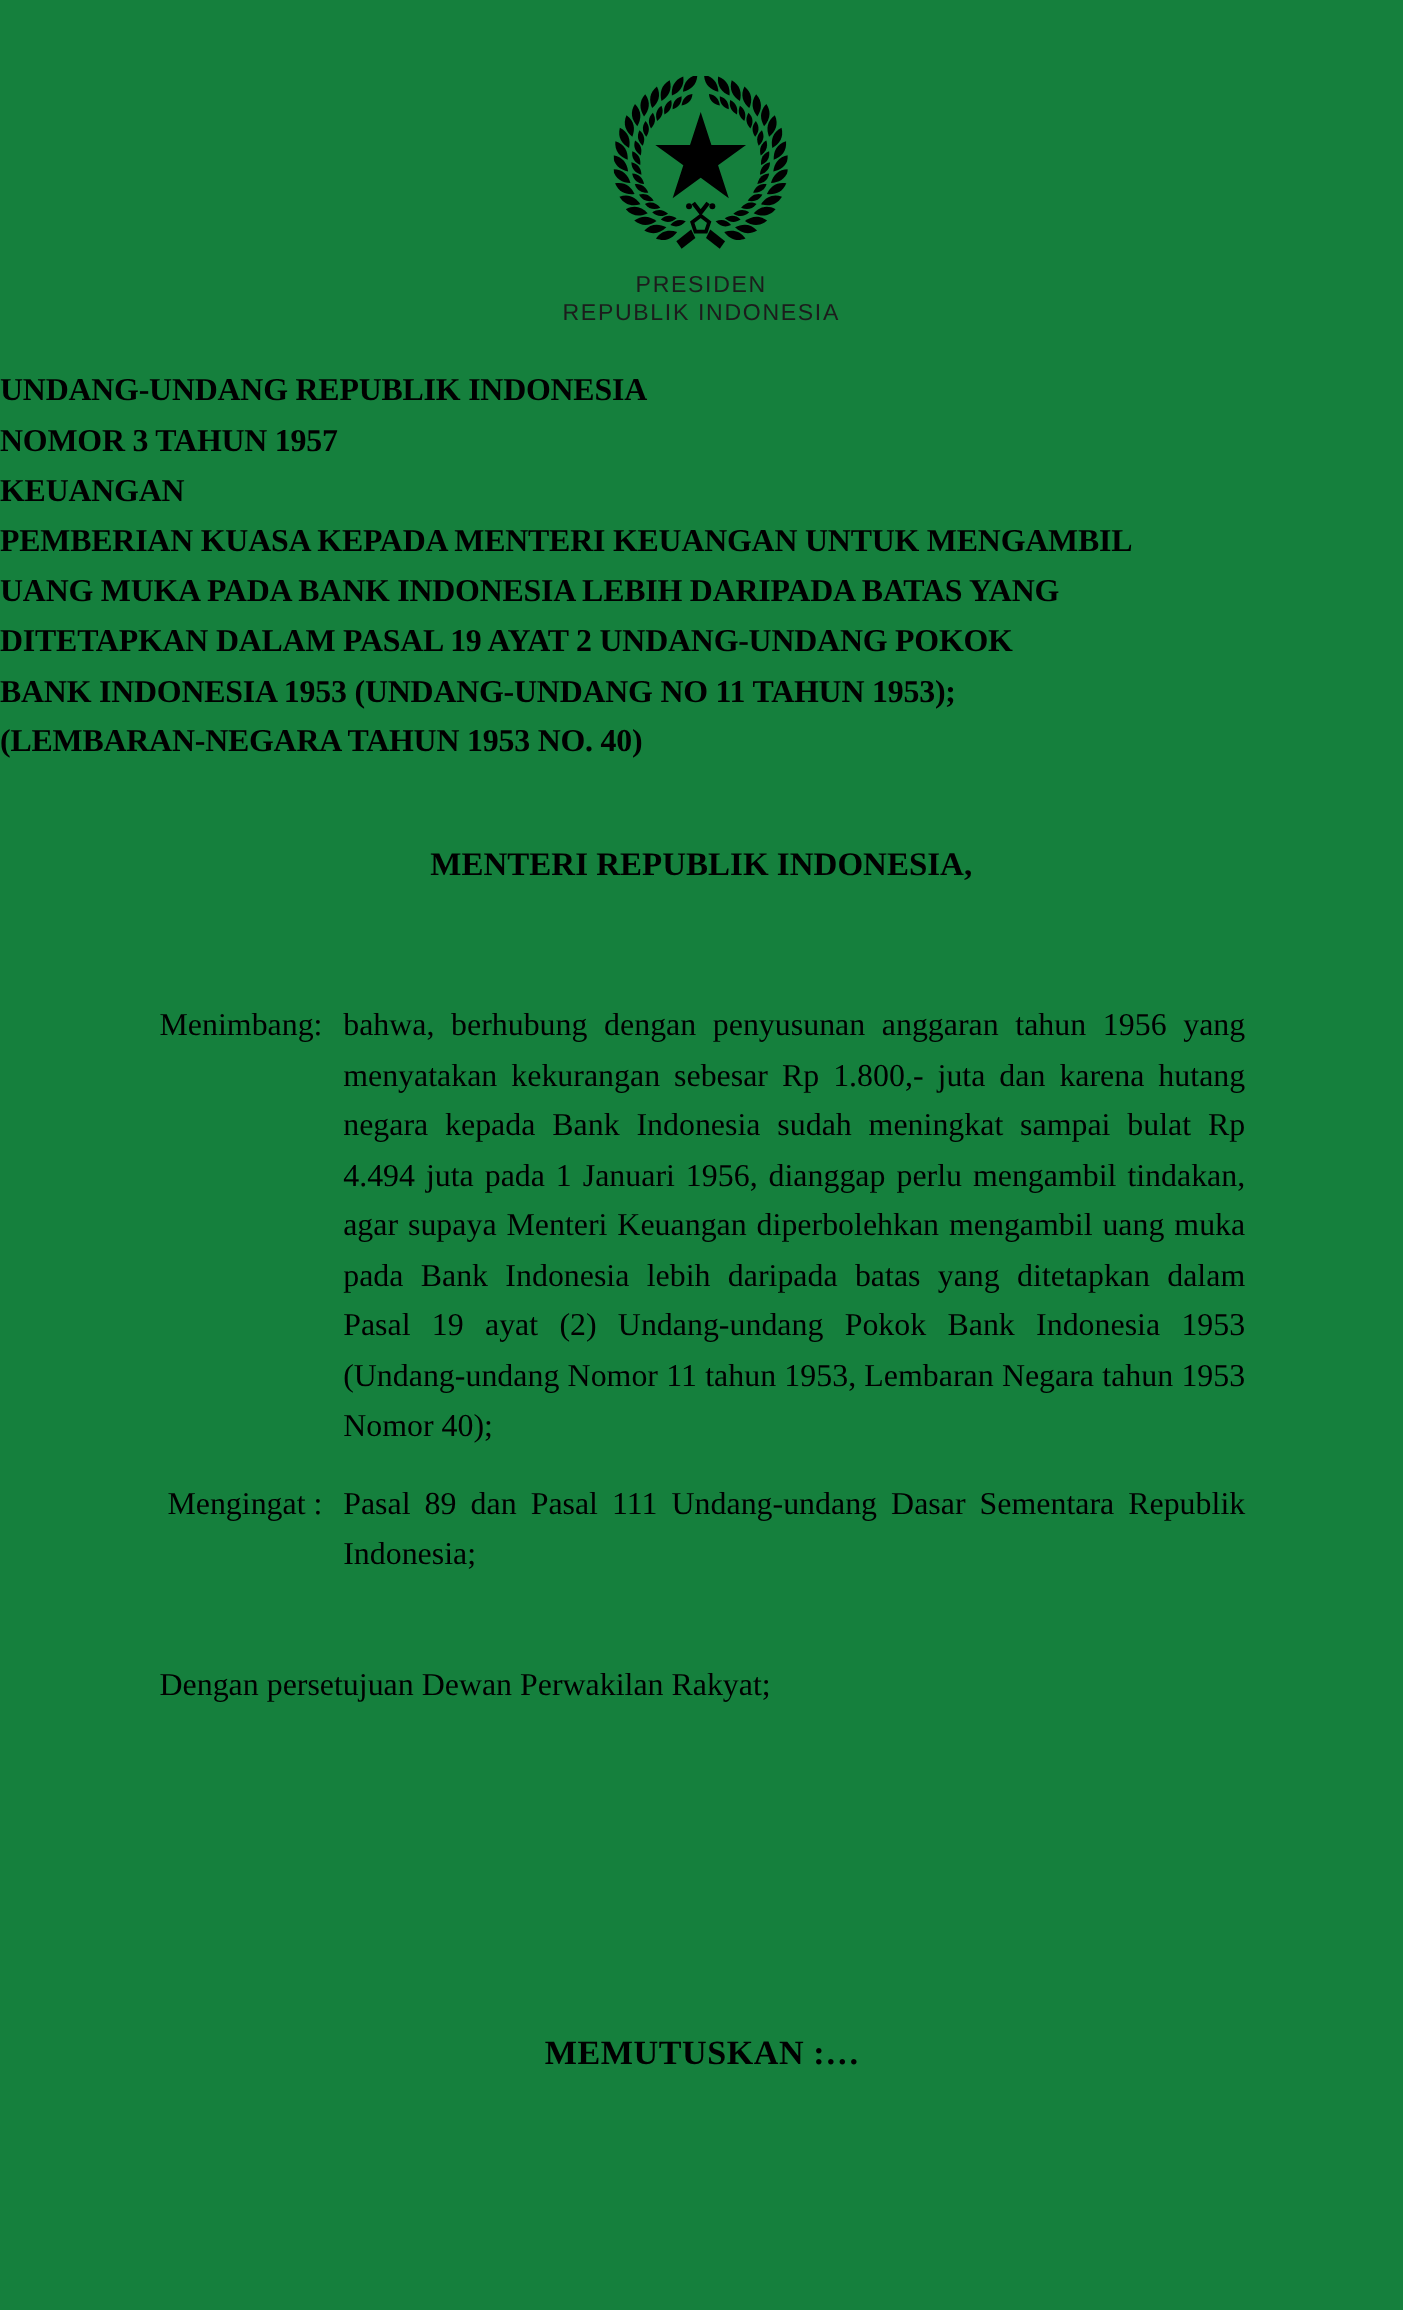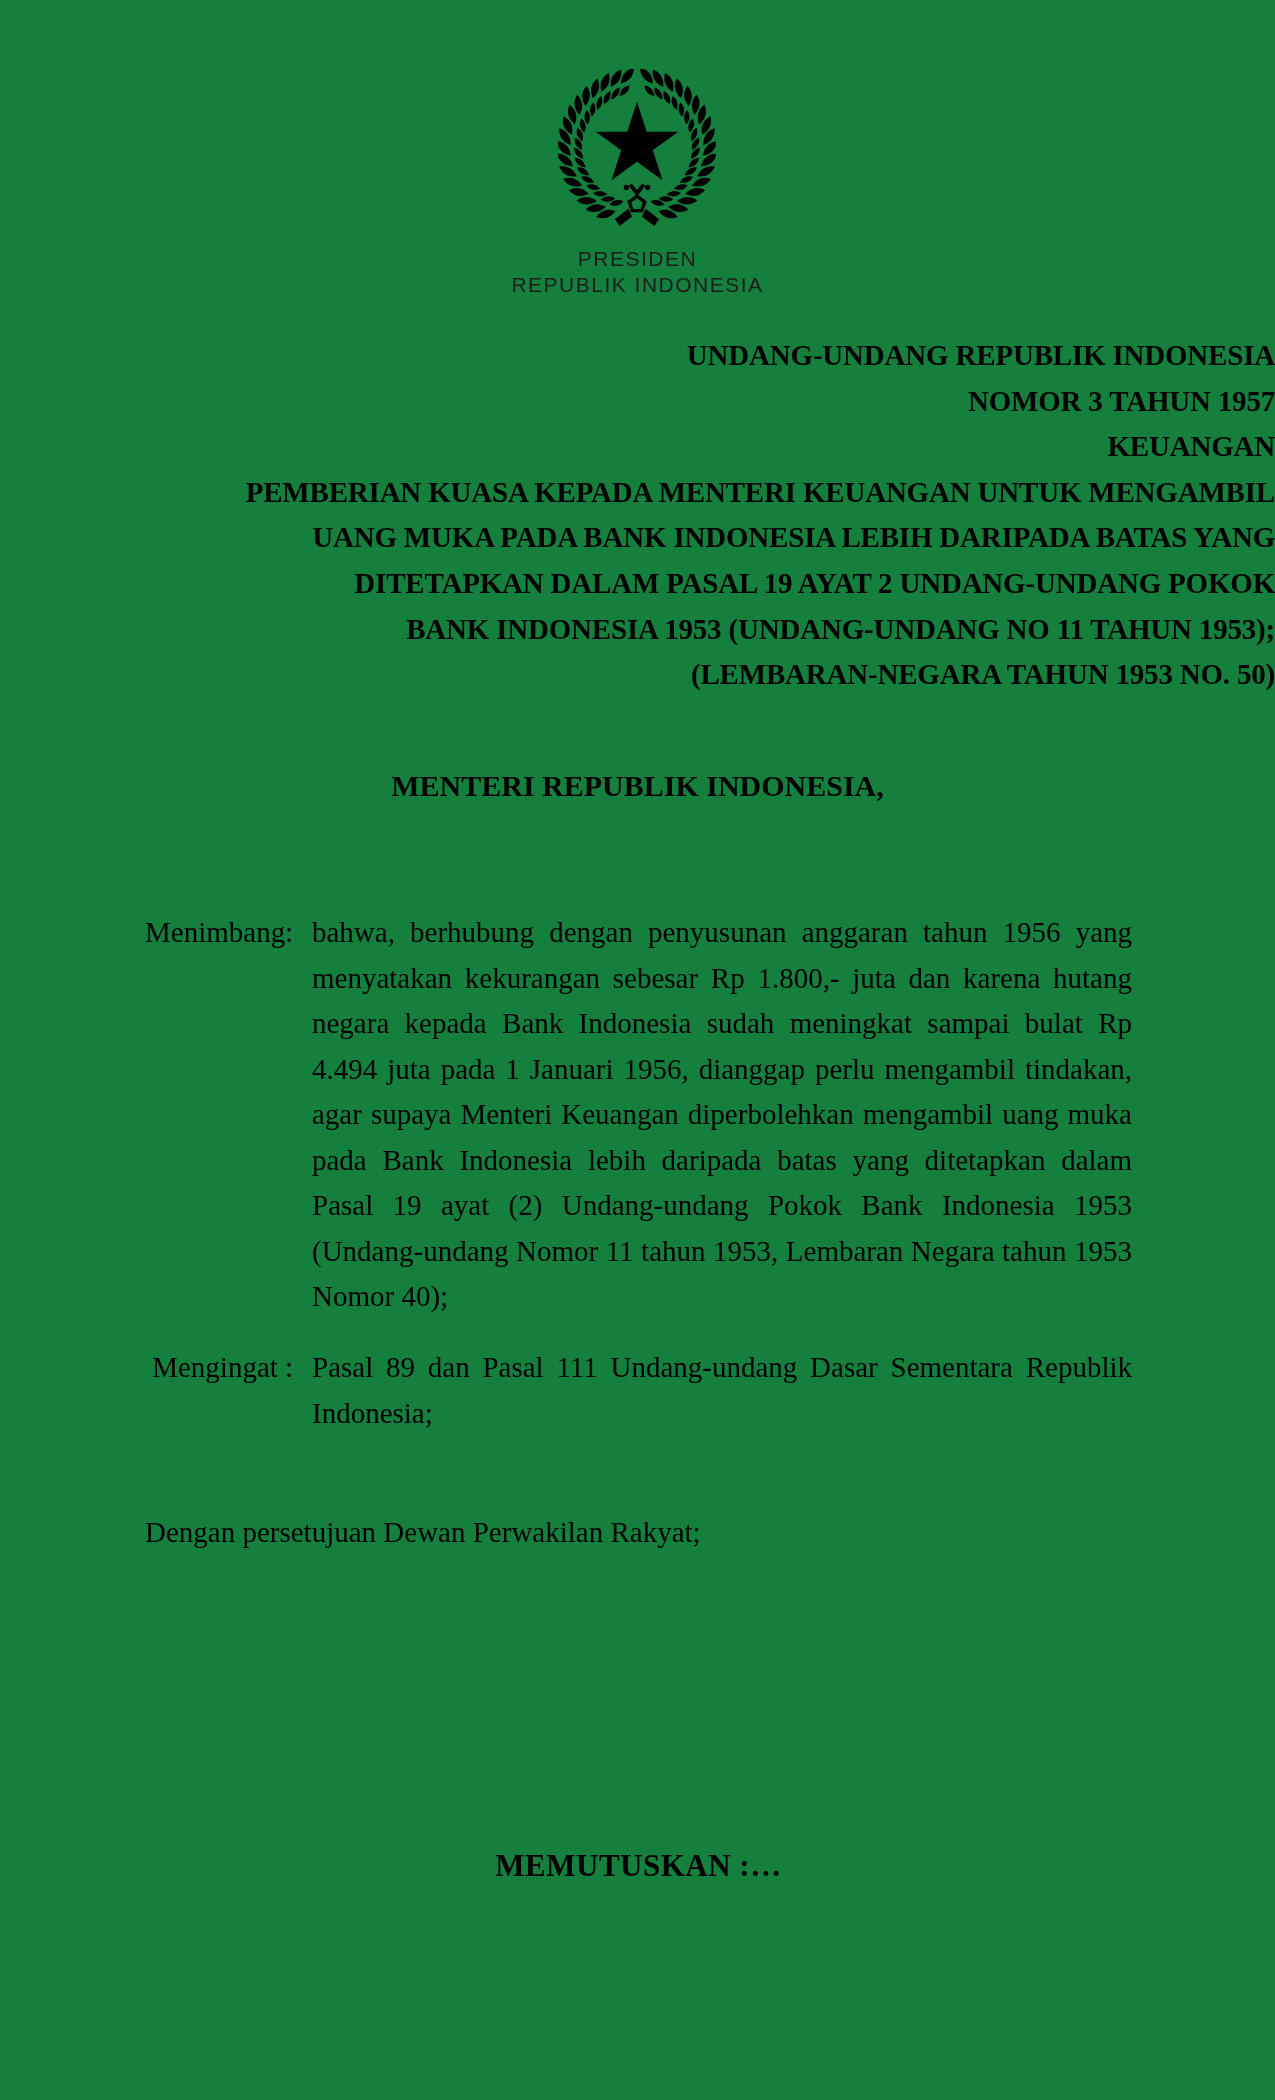--- a/index.html
+++ b/index.html
@@ -22,21 +22,21 @@
     position:absolute;left:0;top:246px;width:100%;
     text-align:center;
     font-family:"Liberation Sans","DejaVu Sans",sans-serif;
     font-size:21px;line-height:26px;
     letter-spacing:1.5px;
     color:#1c1c1c;
   }
   
   .title-block{
     position:absolute;left:0;top:333px;width:100%;
-    text-align:right;
+    text-align:left;
   }
   .title-line{
     font-size:29px;font-weight:bold;
     line-height:45.6px;white-space:nowrap;
     letter-spacing:-0.2px;
   }
   .salutation{
     position:absolute;left:0;top:763px;width:100%;
     text-align:center;font-size:30px;font-weight:bold;line-height:45.6px;
   }
@@ -157,21 +157,21 @@
   </div>
 
   <section class="title-block">
     <div class="title-line">UNDANG-UNDANG REPUBLIK INDONESIA</div>
     <div class="title-line">NOMOR 3 TAHUN 1957</div>
     <div class="title-line">KEUANGAN</div>
     <div class="title-line">PEMBERIAN KUASA KEPADA MENTERI KEUANGAN UNTUK MENGAMBIL</div>
     <div class="title-line">UANG MUKA PADA BANK INDONESIA LEBIH DARIPADA BATAS YANG</div>
     <div class="title-line">DITETAPKAN DALAM PASAL 19 AYAT 2 UNDANG-UNDANG POKOK</div>
     <div class="title-line">BANK INDONESIA 1953 (UNDANG-UNDANG NO 11 TAHUN 1953);</div>
-    <div class="title-line">(LEMBARAN-NEGARA TAHUN 1953 NO. 50)</div>
+    <div class="title-line">(LEMBARAN-NEGARA TAHUN 1953 NO. 40)</div>
   </section>
 
   <div class="salutation">MENTERI REPUBLIK INDONESIA,</div>
 
   <section class="clause" style="top:910px">
     <div class="clause-label">Menimbang</div>
     <div class="clause-colon">:</div>
     <div class="clause-text">bahwa, berhubung dengan penyusunan anggaran tahun 1956 yang menyatakan kekurangan sebesar Rp 1.800,- juta dan karena hutang negara kepada Bank Indonesia sudah meningkat sampai bulat Rp 4.494 juta pada 1 Januari 1956, dianggap perlu mengambil tindakan, agar supaya Menteri Keuangan diperbolehkan mengambil uang muka pada Bank Indonesia lebih daripada batas yang ditetapkan dalam Pasal 19 ayat (2) Undang-undang Pokok Bank Indonesia 1953 (Undang-undang Nomor 11 tahun 1953, Lembaran Negara tahun 1953 Nomor 40);</div>
   </section>
 

